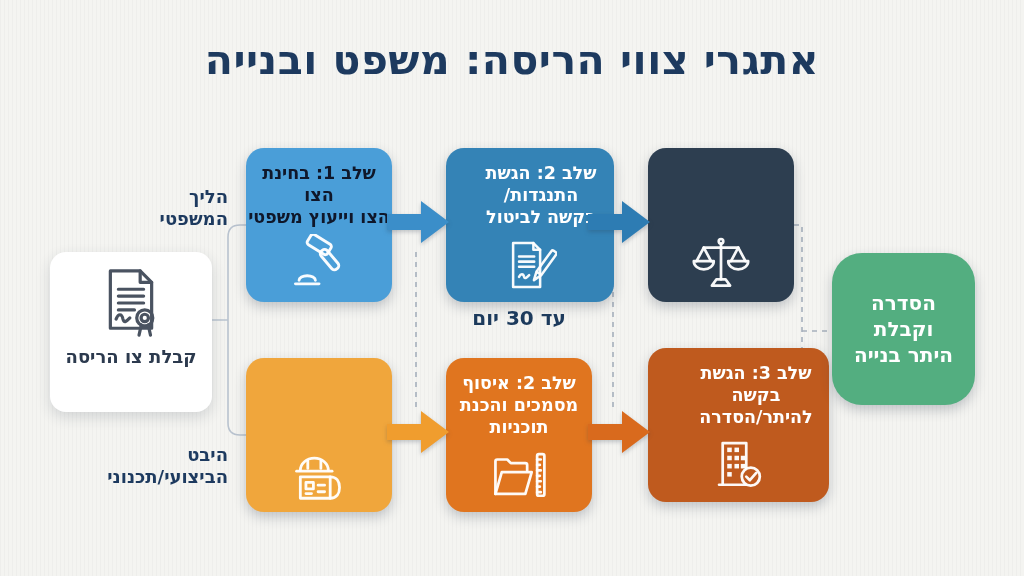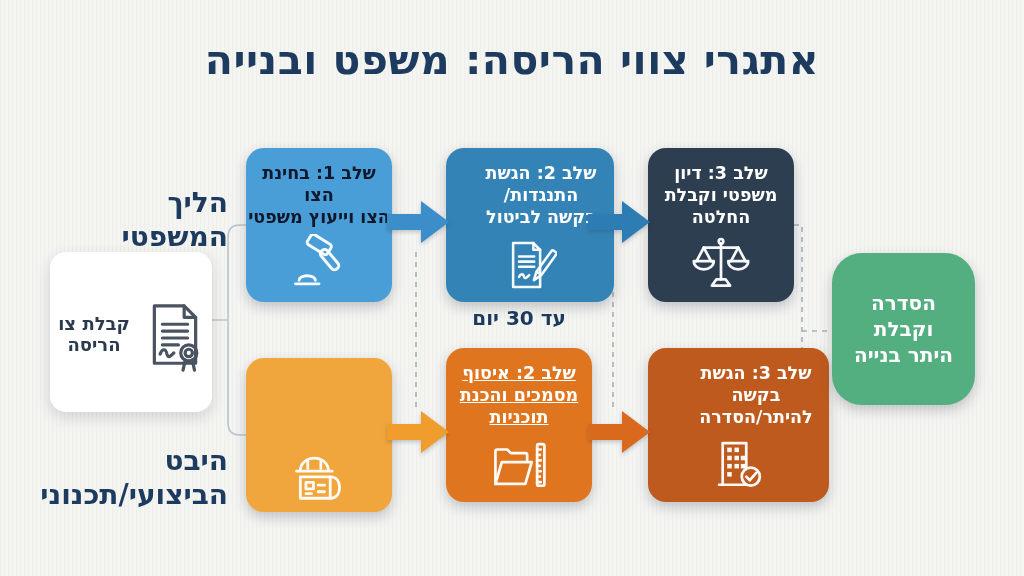--- a/index.html
+++ b/index.html
@@ -15,30 +15,30 @@
       #f4f4f1;
     direction:rtl;
   }
   .title{
     position:absolute;left:0;right:0;top:36px;
     text-align:center;font-size:41px;font-weight:bold;
     color:#1d3a5f;letter-spacing:0.5px;
   }
   .track-label{
     position:absolute;left:40px;width:188px;
-    text-align:right;font-size:28px;font-weight:bold;
+    text-align:right;font-size:18px;font-weight:bold;
     color:#1d3a5f;line-height:1.22;white-space:pre-line;
   }
   .track-label.legal{top:186px;}
   .track-label.planning{top:430px;margin-top:14px;}
   .start-node{
     position:absolute;left:50px;top:252px;width:162px;height:160px;
     background:#ffffff;border-radius:16px;
     box-shadow:0 5px 14px rgba(40,50,70,0.16);
-    display:flex;flex-direction:row;align-items:center;
+    display:flex;flex-direction:column;align-items:center;
   }
   .start-node .node-icon{margin-top:12px;color:#4a5361;}
   .start-node .node-label{
     margin-top:4px;font-size:18px;font-weight:bold;color:#2c3a4e;text-align:center;
   }
   .step-box{
     position:absolute;width:146px;height:154px;border-radius:18px;
     box-shadow:0 5px 12px rgba(40,50,70,0.25);
     text-align:center;
   }
@@ -47,21 +47,21 @@
     line-height:1.27;white-space:pre-line;
   }
   .step-box .step-icon{
     position:absolute;bottom:10px;left:50%;transform:translateX(-50%);
     color:rgba(255,255,255,0.96);
   }
   .pos-a{left:246px;top:148px;}
   .pos-b{left:446px;top:148px;}
   .pos-c{left:648px;top:148px;}
   .pos-d{left:246px;top:358px;}
-  .pos-e{left:446px;top:348px;text-decoration:underline;}
+  .pos-e{left:446px;top:358px;}
   .pos-f{left:648px;top:348px;padding-left:35px;}
   .step-note{
     position:absolute;left:446px;top:306px;width:146px;
     text-align:center;font-size:20px;font-weight:bold;color:#1c3a5c;
   }
   .end-node{
     position:absolute;left:832px;top:253px;width:143px;height:152px;border-radius:30px;
     box-shadow:0 5px 12px rgba(40,50,70,0.25);
     display:flex;align-items:center;justify-content:center;
     text-align:center;font-size:20px;font-weight:bold;line-height:1.3;white-space:pre-line;
@@ -134,23 +134,20 @@
         <g transform="rotate(36 49 33)">
           <rect x="45.5" y="12" width="7" height="32" rx="2"></rect>
           <path d="M45.5 44 L49 54 L52.5 44"></path>
         </g>
       </svg>
     </span>
   </div>
   <div class="step-note">עד 30 יום</div>
 
   <div class="step-box pos-c" style="background: rgb(45, 62, 80); color: rgb(255, 255, 255);">
-    <div class="step-label">שלב 3: דיון
-משפטי וקבלת
-החלטה</div>
     <span class="step-icon">
       <svg width="60" height="58" viewBox="0 0 64 64" fill="none" stroke="currentColor" stroke-width="3" stroke-linecap="round" stroke-linejoin="round">
         <circle cx="32" cy="8" r="2.5"></circle>
         <path d="M32 11 v39"></path>
         <path d="M13 15 h38"></path>
         <path d="M13 15 L5 30 M13 15 L21 30"></path>
         <path d="M2 30 a11 9 0 0 0 22 0 Z"></path>
         <path d="M51 15 L43 30 M51 15 L59 30"></path>
         <path d="M40 30 a11 9 0 0 0 22 0 Z"></path>
         <path d="M27 50 h10 l5 7 h-20 z"></path>

